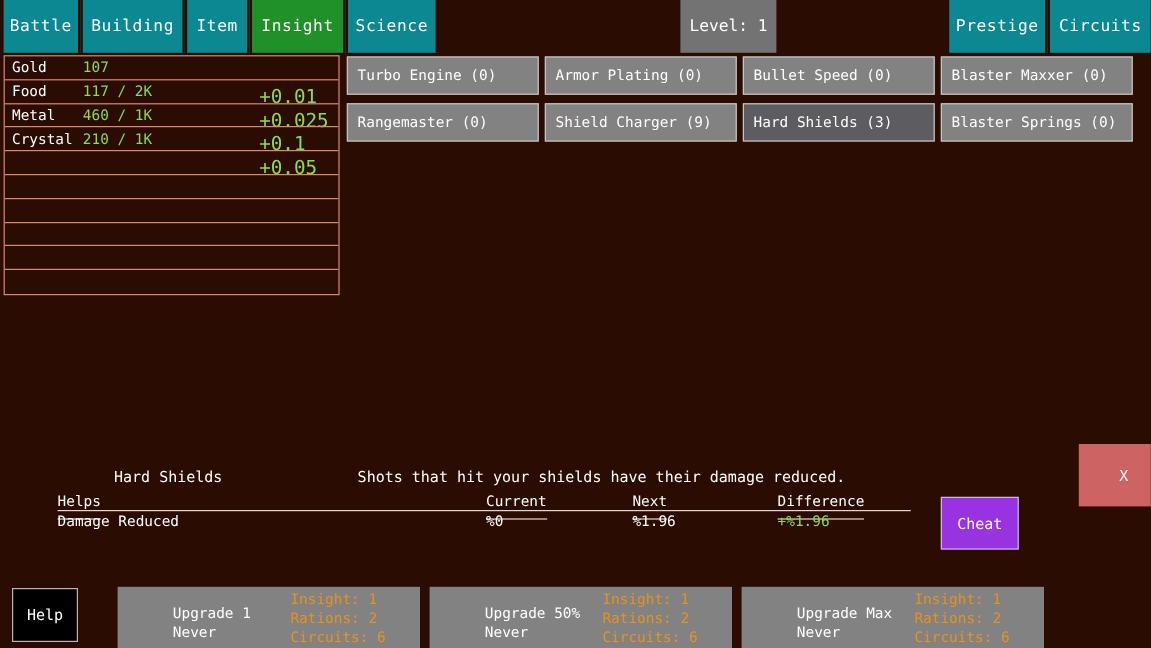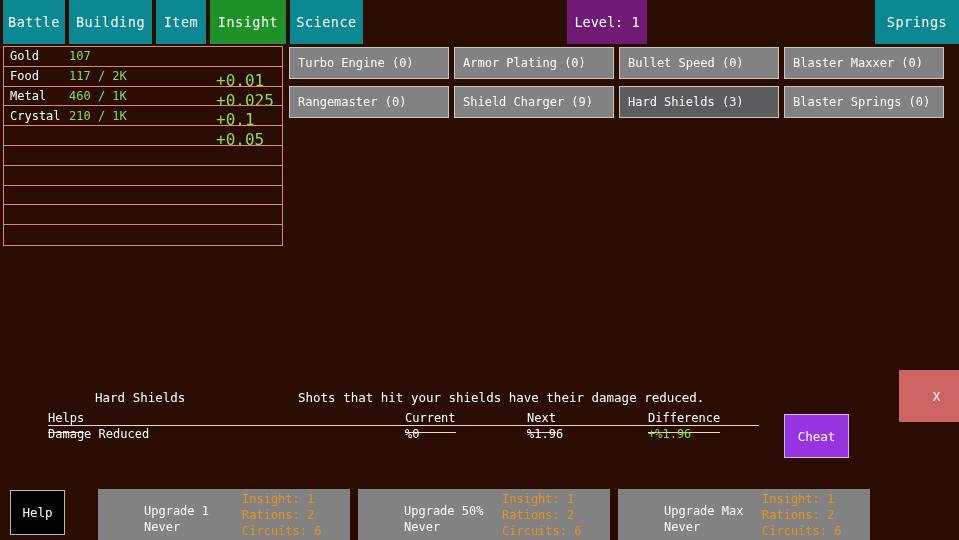--- a/index.html
+++ b/index.html
@@ -19,21 +19,21 @@
     color:#ffffff; font-size:13.5px; letter-spacing:.5px;
     display:flex; align-items:center; justify-content:center;
     border-right:2px solid #2b0c02;
     cursor:pointer; user-select:none;
   }
   .tab.active { background:#1f9128; }
   .tab.noborder { border-right:none; }
 
   .level-badge {
     position:absolute; top:0; left:567px; width:80px; height:44px;
-    background:#701a75; color:#ffffff; font-size:13.5px;
+    background:#737373; color:#ffffff; font-size:13.5px;
     display:flex; align-items:center; justify-content:center;
     user-select:none;
   }
 
   
   .res-table {
     position:absolute; left:3px; top:46px; width:280px; height:200px;
     border:1px solid #d98b6e;
     background:#2b0c02;
   }
@@ -131,22 +131,25 @@
       </div>
       <div class="tab" style="left: 156px; width: 52px;">
         <span>Item</span>
       </div>
       <div class="tab active" style="left: 210px; width: 78px;">
         <span>Insight</span>
       </div>
       <div class="tab" style="left: 290px; width: 75px;">
         <span>Science</span>
       </div>
+      <div class="tab" style="left: 791px; width: 82px;">
+        <span>Prestige</span>
+      </div>
       <div class="tab noborder" style="left: 875px; width: 84px;">
-        <span>Springs</span>
+        <span>Circuits</span>
       </div>
     </div>
 
   <div class="level-badge">
     <span>Level: 1</span>
   </div>
 
   <div class="res-table" id="res-table">
       <div class="res-row">
         <span class="res-name">Gold</span>

